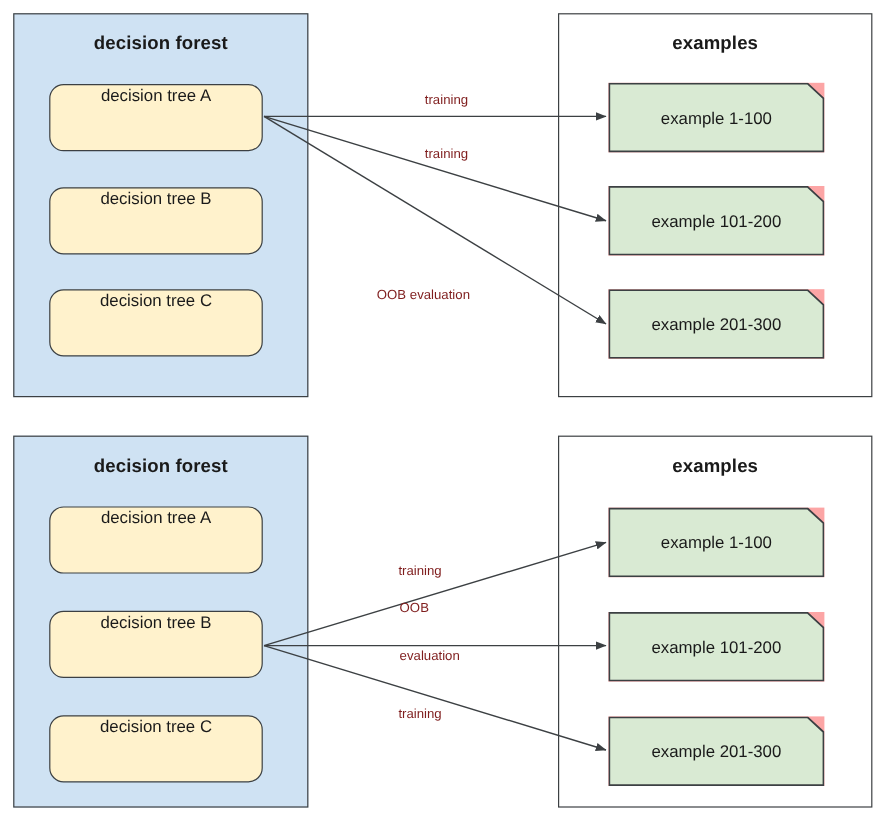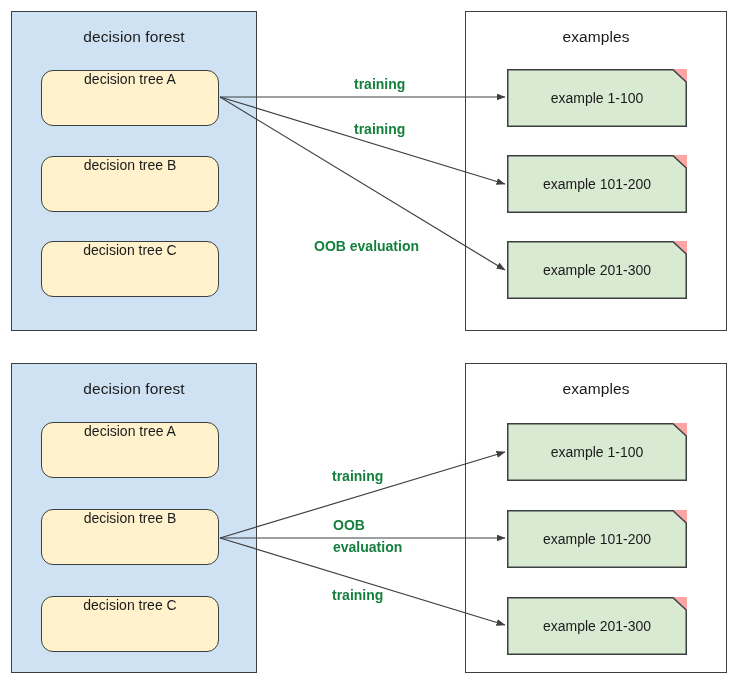--- a/index.html
+++ b/index.html
@@ -31,21 +31,21 @@
   .examples-panel {
     background: #ffffff;
     border: 1.6px solid #3c4043;
   }
   .panel-title {
     position: absolute;
     left: 0;
     right: 0;
     text-align: center;
     font-size: 15.5px;
-    font-weight: normal;
+    font-weight: bold;
     color: #1a1a1a;
     letter-spacing: 0.1px;
   }
   .tree-box {
     position: absolute;
     box-sizing: border-box;
     background: #fff2cc;
     border: 1.5px solid #3c4043;
     border-radius: 12px;
     display: flex;
@@ -79,25 +79,24 @@
     height: 685px;
     pointer-events: none;
   }
   .edge-line {
     stroke: #3c4043;
     stroke-width: 1.2;
     fill: none;
   }
   .edge-label {
     position: absolute;
-    font-size: 14px;
-    color: #15803d;
+    font-size: 11px;
+    color: #7f1d1d;
     white-space: pre;
     line-height: 17px;
-    font-weight: bold;
   }
 </style>
 </head>
 <body>
 
 <div class="canvas">
 
   <div class="panel forest-panel" style="left:11px; top:11px; width:246px; height:320px;">
     <div class="panel-title" style="top:16px;">decision forest</div>
   </div>
@@ -186,17 +185,17 @@
     <line class="edge-line" x1="220" y1="538" x2="505" y2="452" marker-end="url(#arrowhead)"></line>
     <line class="edge-line" x1="220" y1="538" x2="505" y2="538" marker-end="url(#arrowhead)"></line>
     <line class="edge-line" x1="220" y1="538" x2="505" y2="625" marker-end="url(#arrowhead)"></line>
   </svg>
 
   <div class="edge-label" style="left:354px; top:76px;">training</div>
   <div class="edge-label" style="left:354px; top:121px;">training</div>
   <div class="edge-label" style="left:314px; top:238px;text-align:right;">OOB evaluation</div>
 
   <div class="edge-label" style="left:332px; top:468px;">training</div>
-  <div class="edge-label" style="left:333px; top:517px;">OOB</div>
+  <div class="edge-label" style="left:333px; top:499px;">OOB</div>
   <div class="edge-label" style="left:333px; top:539px;">evaluation</div>
   <div class="edge-label" style="left:332px; top:587px;">training</div>
 
 </div>
 
 </body></html>

